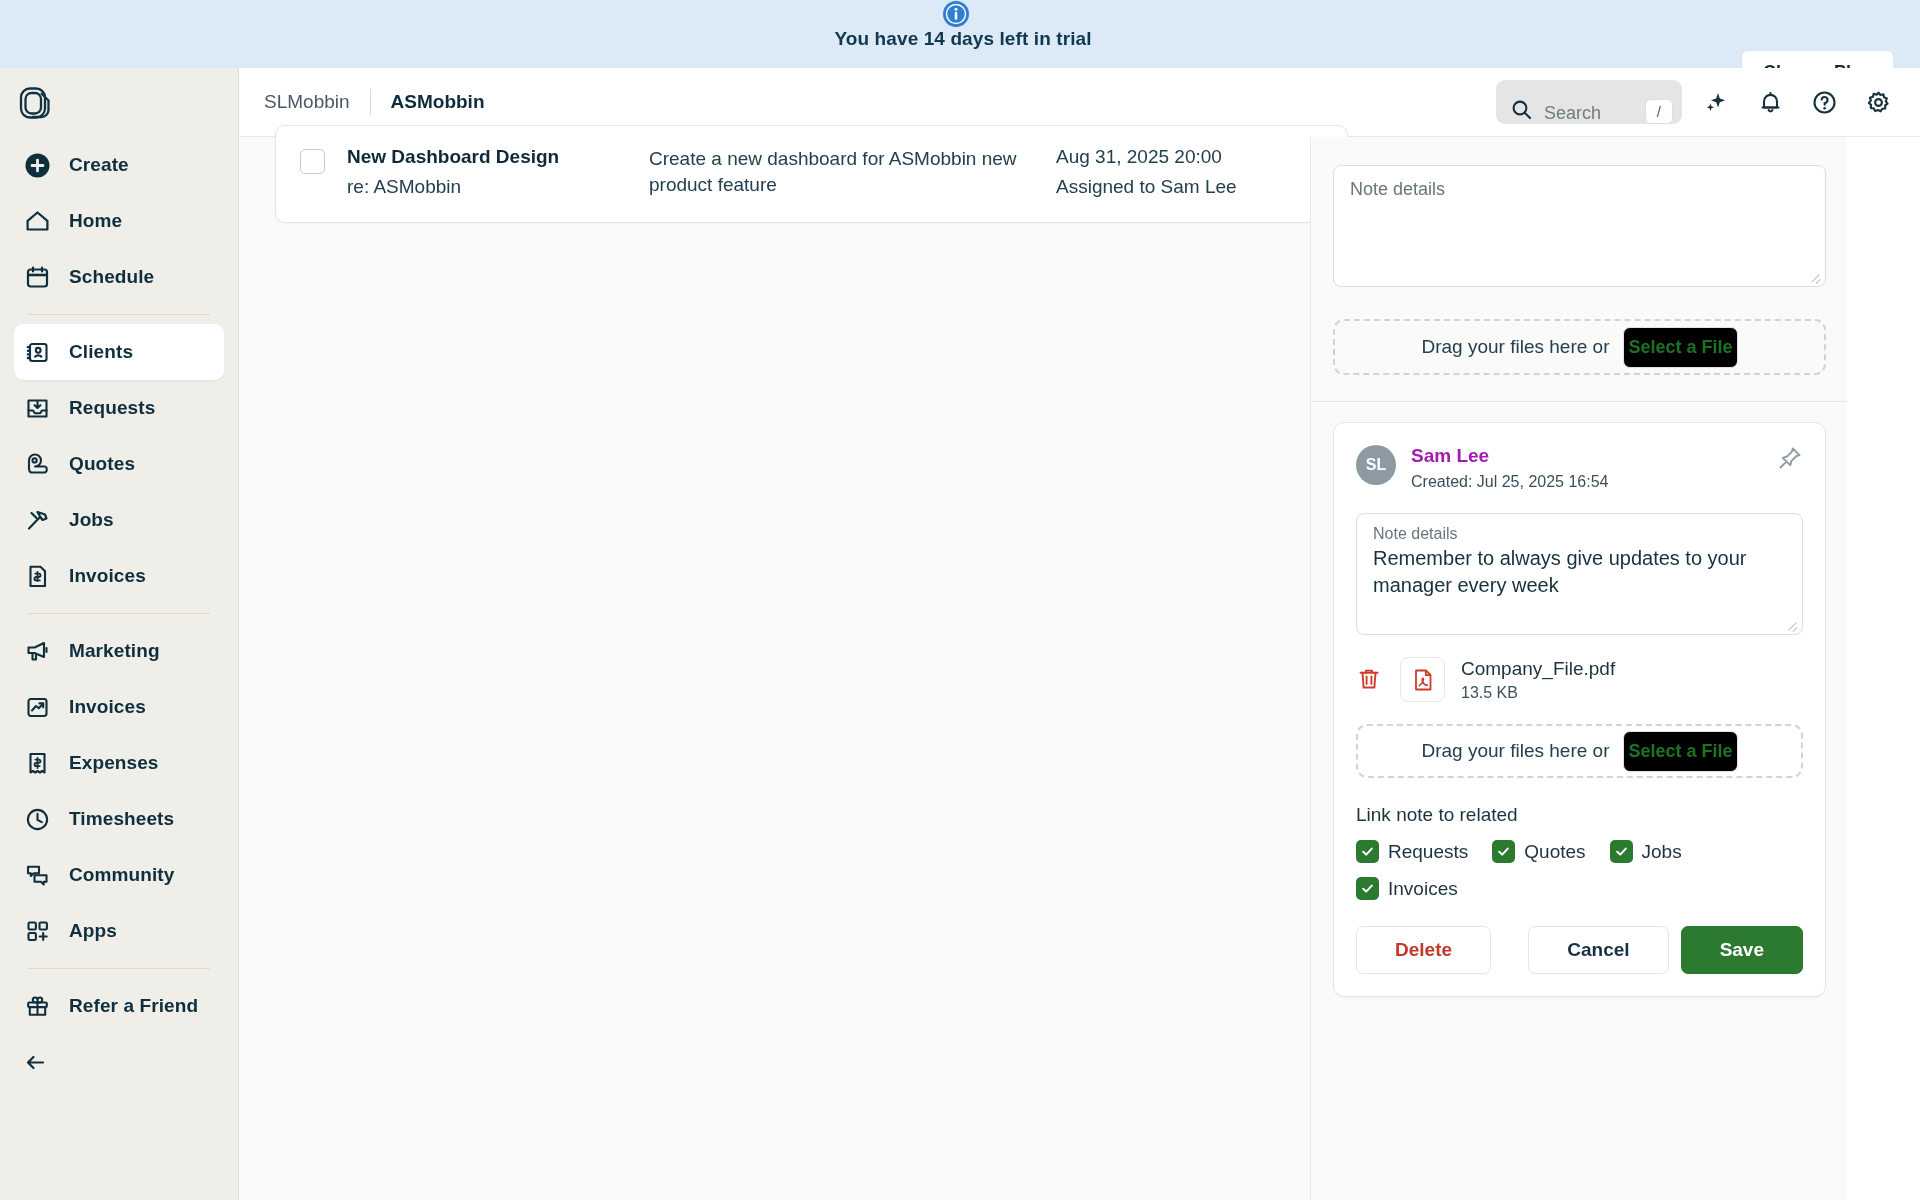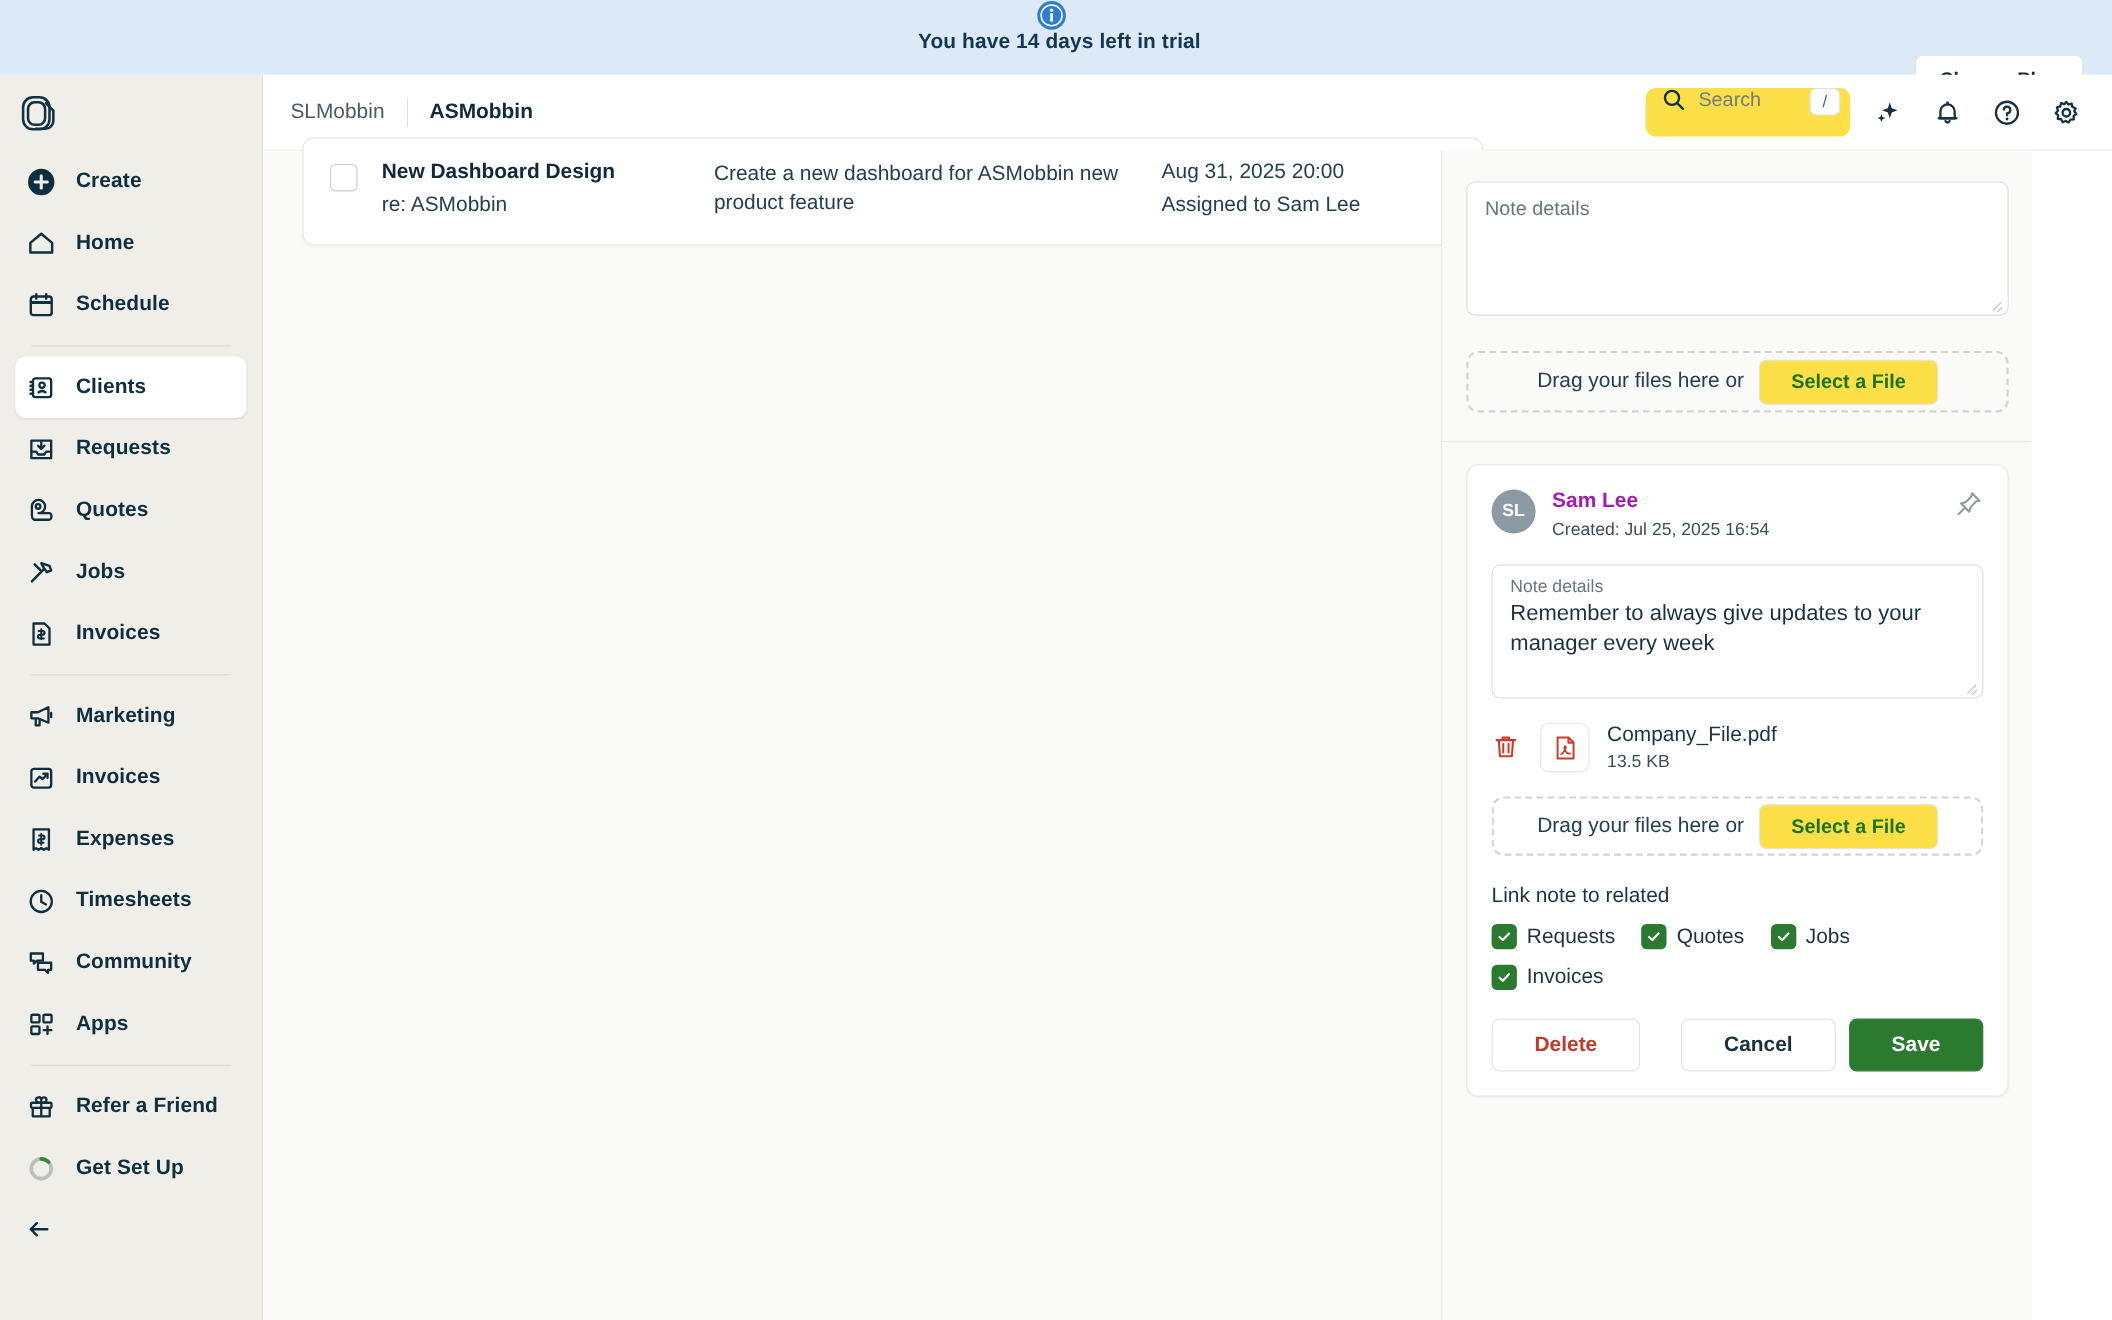--- a/index.html
+++ b/index.html
@@ -56,22 +56,22 @@
   .header {
     position: absolute; top: 68px; left: 240px; width: 1680px; height: 69px;
     background: #fff; border-bottom: 1px solid #e8e8e4;
     display: flex; align-items: center; padding: 0 22px 0 24px;
   }
   .crumb { font-size: 19px; color: #4a5a64; cursor: pointer; }
   .crumb-div { width: 1px; height: 26px; background: #d8dcdf; margin: 0 20px; }
   .crumb-current { font-size: 19px; font-weight: 700; color: #102c3b; cursor: pointer; }
   .hdr-right { margin-left: auto; display: flex; align-items: center; gap: 14px; }
   .search-box {
-    display: flex; align-items: flex-start; gap: 12px;
-    background: #fde047; border-radius: 9px;
+    display: flex; align-items: flex-end; gap: 12px;
+    background: #e5e5e5; border-radius: 9px;
     height: 44px; width: 186px; padding: 0 9px 0 15px;
   }
   .search-ph { font-size: 18px; color: #6f7b83; flex: 1; }
   .slash-key {
     background: #fff; border: 1px solid #e0e0da; border-radius: 6px;
     font-size: 15px; color: #55636c; padding: 3px 11px; font-family: "Liberation Sans", sans-serif;
   }
   .hdr-icon { width: 40px; height: 40px; display: flex; align-items: center; justify-content: center; cursor: pointer; }
 
   
@@ -124,22 +124,22 @@
   .resize-grip:before { width: 11px; right: 0; bottom: 3px; transform: rotate(-45deg); }
   .resize-grip:after { width: 6px; right: 0; bottom: 0px; transform: rotate(-45deg); }
 
   .dropzone {
     margin-top: 32px;
     border: 2px dashed #cfd4d6; border-radius: 11px;
     height: 56px; display: flex; align-items: center; justify-content: center; gap: 14px;
   }
   .dz-text { font-size: 19px; color: #24404f; }
   .dz-btn {
-    background: #fde047; border: 1px solid #e0e4e5; border-radius: 7px;
-    padding: 9px 28px; font-size: 18px; font-weight: 700; color: #1d7324;
+    background: #000000; border: 1px solid #e0e4e5; border-radius: 7px;
+    padding: 9px 4px; font-size: 18px; font-weight: 700; color: #1d7324;
     font-family: "Liberation Sans", sans-serif; cursor: pointer;
   }
 
   .rp-divider { height: 1px; background: #e6e6e2; }
 
   .note-card-wrap { padding: 20px 22px 24px 22px; }
   .note-card {
     background: #fff; border: 1px solid #e6e6e2; border-radius: 11px;
     box-shadow: 0 1px 2px rgba(0,0,0,.04);
     padding: 22px 22px 22px 22px;
@@ -384,29 +384,20 @@
           <rect x="4.2" y="9.5" width="18.6" height="4.6" rx="1"></rect>
           <path d="M5.8 14.1 V21.8 H21.2 V14.1"></path>
           <path d="M13.5 9.5 V21.8"></path>
           <path d="M13.5 9.5 C11.5 9.5 8.8 9.3 8.8 7.2 A2.2 2.2 0 0 1 13.5 6.6 C13.5 6.6 13.5 9.5 13.5 9.5 Z"></path>
           <path d="M13.5 9.5 C15.5 9.5 18.2 9.3 18.2 7.2 A2.2 2.2 0 0 0 13.5 6.6"></path>
         </svg>
       </span>
       <span class="nav-label">Refer a Friend</span>
     </div>
 
-    <div class="nav-item">
-      <span class="nav-icon">
-        <svg width="27" height="27" viewBox="0 0 27 27">
-          <circle cx="13.5" cy="13.5" r="9" fill="none" stroke="#b9bfbc" stroke-width="3.4"></circle>
-          <path d="M13.5 4.5 A9 9 0 0 1 20.1 7.4" fill="none" stroke="#2e8b3a" stroke-width="3.4" stroke-linecap="round"></path>
-        </svg>
-      </span>
-      <span class="nav-label">Get Set Up</span>
-    </div>
 
   </div>
 
   <div class="nav-back">
     <span>
       <svg width="27" height="27" viewBox="0 0 27 27" fill="none" stroke="#0f2e3e" stroke-width="2.2" stroke-linecap="round" stroke-linejoin="round">
         <path d="M21 13.5 H6 M11.5 8 L6 13.5 L11.5 19"></path>
       </svg>
     </span>
   </div>

